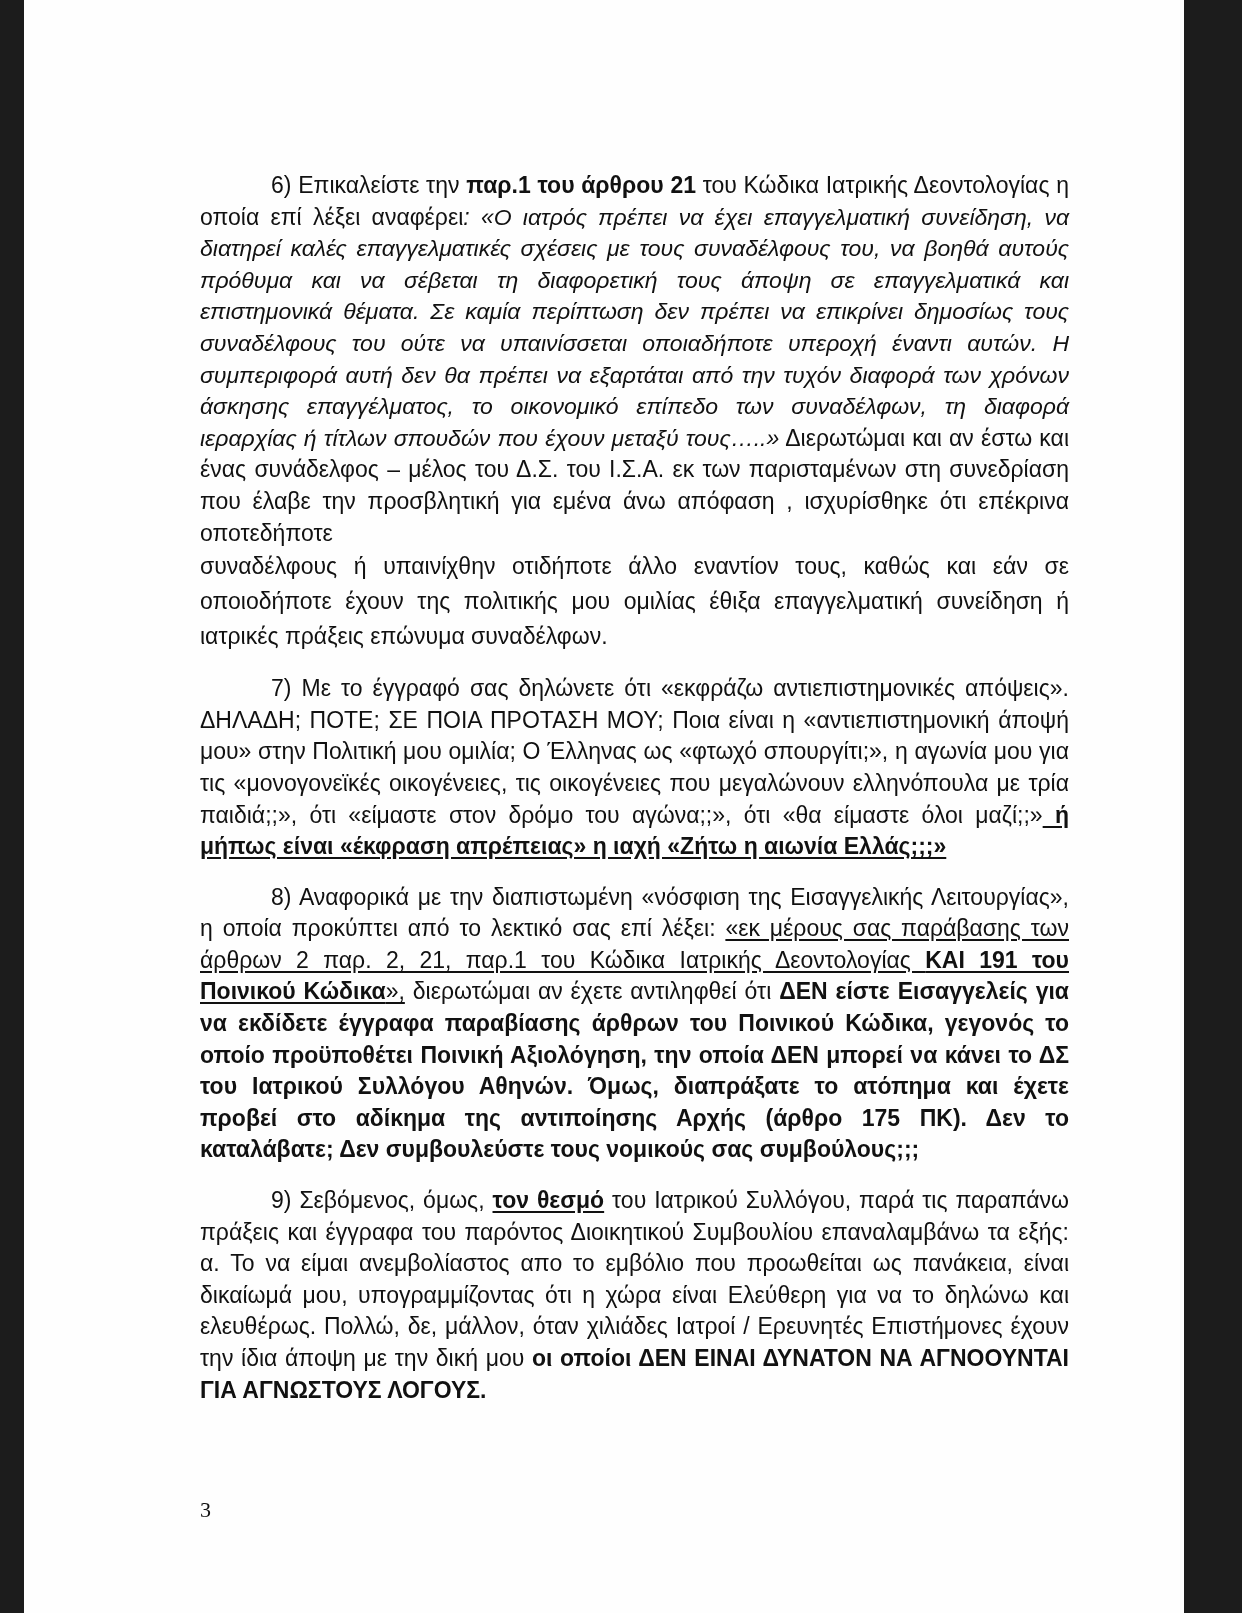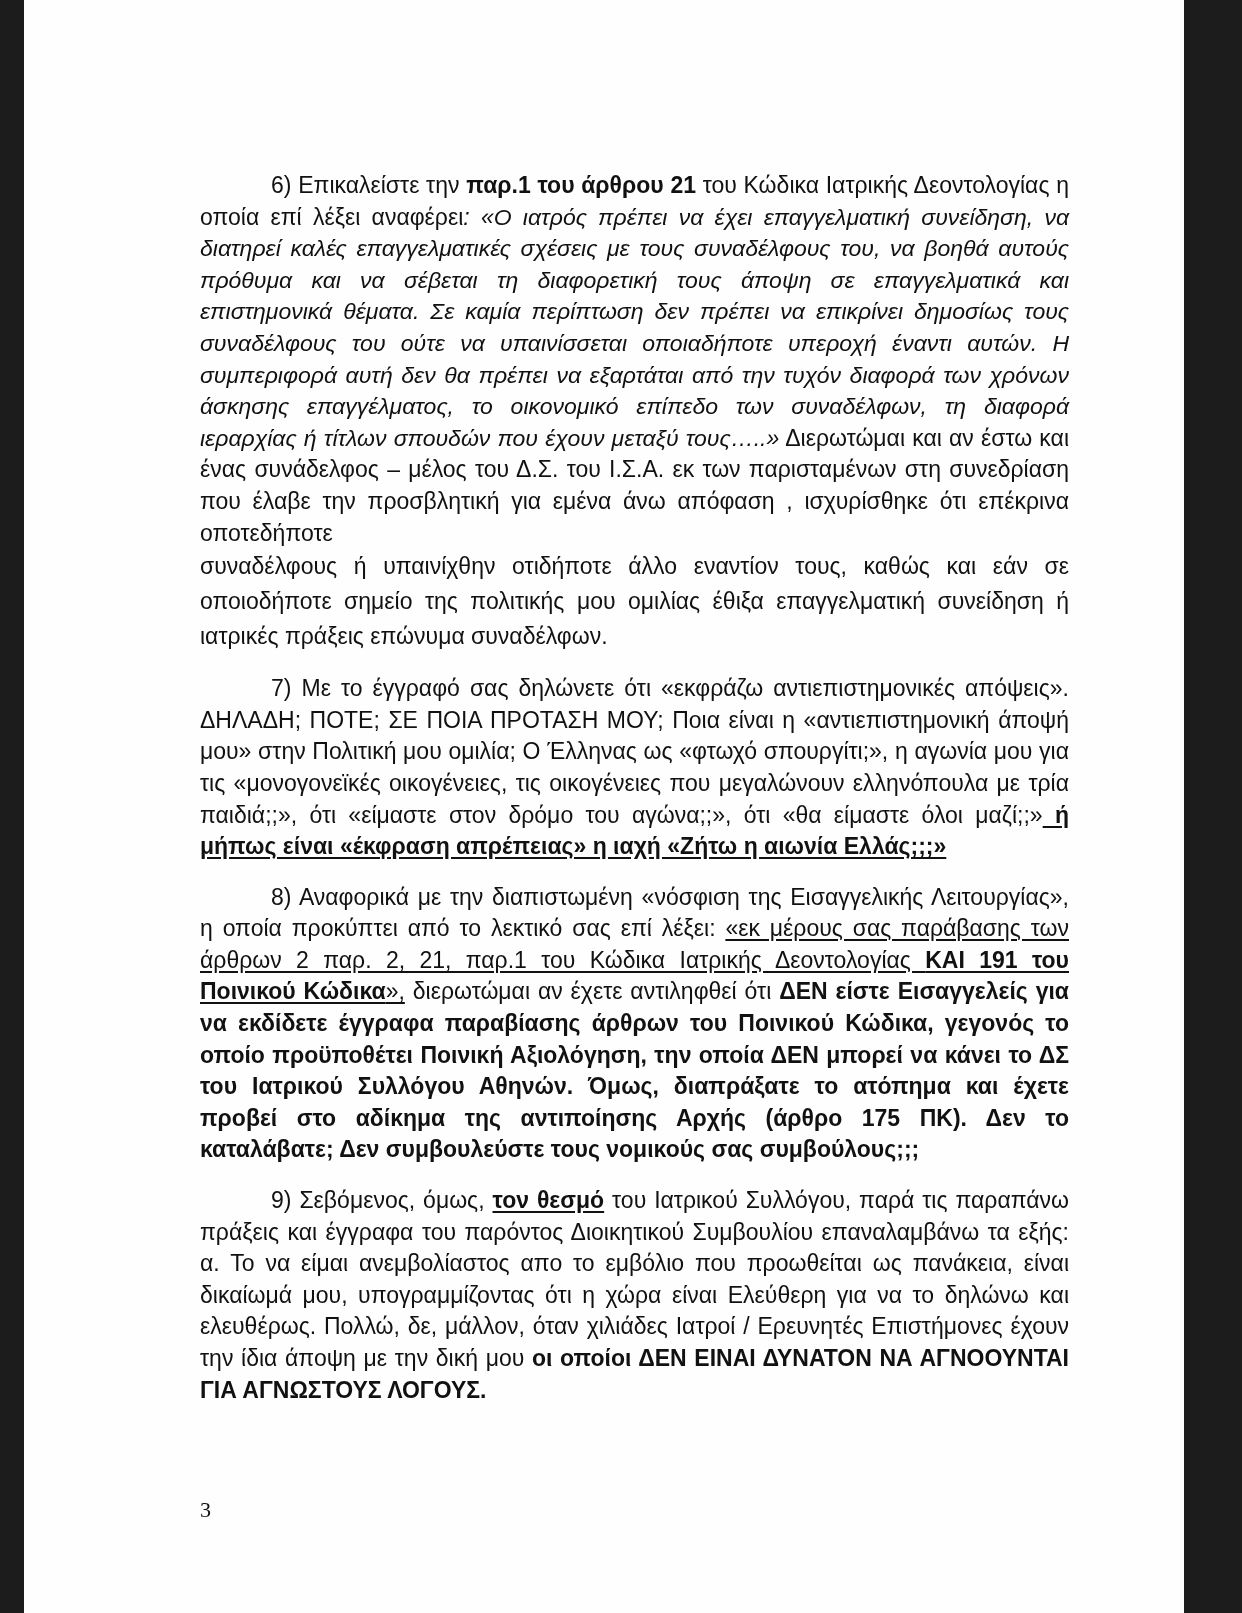--- a/index.html
+++ b/index.html
@@ -34,20 +34,20 @@
       font-size: 22px; color: #111;
     }
   </style>
 </head>
 <body>
 
 <div class="page">
   <div class="content">
     <p class="para p6">
       <span class="tight"><span>6) Επικαλείστε την </span><b><span>παρ.1 του άρθρου 21</span></b><span> του Κώδικα Ιατρικής Δεοντολογίας η οποία επί λέξει αναφέρει</span><i><span>:  «Ο ιατρός πρέπει να έχει επαγγελματική συνείδηση, να διατηρεί καλές επαγγελματικές σχέσεις με τους συναδέλφους του, να βοηθά αυτούς πρόθυμα και να σέβεται τη διαφορετική τους άποψη σε επαγγελματικά και επιστημονικά θέματα. Σε καμία περίπτωση δεν πρέπει να επικρίνει δημοσίως τους συναδέλφους του ούτε να υπαινίσσεται οποιαδήποτε υπεροχή έναντι αυτών. Η συμπεριφορά αυτή δεν θα πρέπει να εξαρτάται από την τυχόν διαφορά των χρόνων άσκησης επαγγέλματος, το οικονομικό επίπεδο των συναδέλφων, τη διαφορά ιεραρχίας ή τίτλων σπουδών που έχουν μεταξύ τους…..»</span></i><span> Διερωτώμαι και αν έστω και ένας συνάδελφος – μέλος του Δ.Σ. του Ι.Σ.Α. εκ των παρισταμένων στη συνεδρίαση που έλαβε την προσβλητική για εμένα άνω απόφαση , ισχυρίσθηκε ότι επέκρινα οποτεδήποτε</span></span>
-      <span class="loose">συναδέλφους ή υπαινίχθην οτιδήποτε άλλο εναντίον τους, καθώς και εάν σε οποιοδήποτε σημείο της πολιτικής μου ομιλίας έθιξα επαγγελματική συνείδηση ή ιατρικές πράξεις επώνυμα συναδέλφων.</span>
+      <span class="loose">συναδέλφους ή υπαινίχθην οτιδήποτε άλλο εναντίον τους, καθώς και εάν σε οποιοδήποτε έχουν της πολιτικής μου ομιλίας έθιξα επαγγελματική συνείδηση ή ιατρικές πράξεις επώνυμα συναδέλφων.</span>
     </p>
     <p class="para"><span>7) Με το έγγραφό σας δηλώνετε ότι «εκφράζω αντιεπιστημονικές απόψεις». ΔΗΛΑΔΗ; ΠΟΤΕ; ΣΕ ΠΟΙΑ ΠΡΟΤΑΣΗ ΜΟΥ; Ποια είναι η «αντιεπιστημονική άποψή μου» στην Πολιτική μου ομιλία; Ο Έλληνας ως «φτωχό σπουργίτι;»,  η αγωνία μου για τις «μονογονεϊκές οικογένειες, τις οικογένειες που μεγαλώνουν ελληνόπουλα με τρία παιδιά;;», ότι «είμαστε στον δρόμο του αγώνα;;», ότι «θα είμαστε όλοι μαζί;;»</span><u><b><span> ή μήπως είναι «έκφραση απρέπειας» η ιαχή  «Ζήτω η αιωνία Ελλάς;;;»</span></b></u></p>
     <p class="para"><span>8) Αναφορικά με την διαπιστωμένη «νόσφιση της Εισαγγελικής Λειτουργίας», η οποία προκύπτει από το λεκτικό σας επί λέξει: </span><u><span>«εκ μέρους σας παράβασης των άρθρων 2 παρ. 2, 21, παρ.1 του Κώδικα Ιατρικής Δεοντολογίας </span></u><u><b><span>ΚΑΙ 191 του Ποινικού Κώδικα</span></b></u><u><span>»,</span></u><span> διερωτώμαι αν έχετε αντιληφθεί ότι </span><b><span>ΔΕΝ είστε Εισαγγελείς για να εκδίδετε έγγραφα παραβίασης άρθρων του Ποινικού Κώδικα, γεγονός το οποίο προϋποθέτει Ποινική Αξιολόγηση, την οποία ΔΕΝ μπορεί να κάνει το ΔΣ του Ιατρικού Συλλόγου Αθηνών. Όμως, διαπράξατε το ατόπημα και έχετε προβεί στο αδίκημα της αντιποίησης Αρχής (άρθρο 175 ΠΚ). Δεν το καταλάβατε; Δεν συμβουλεύστε τους νομικούς σας συμβούλους;;;</span></b></p>
     <p class="para"><span>9) Σεβόμενος, όμως, </span><u><b><span>τον θεσμό</span></b></u><span> του Ιατρικού Συλλόγου, παρά τις παραπάνω πράξεις και έγγραφα του παρόντος Διοικητικού Συμβουλίου επαναλαμβάνω τα εξής: α. Το  να  είμαι  ανεμβολίαστος  απο  το  εμβόλιο  που προωθείται ως πανάκεια, είναι δικαίωμά μου, υπογραμμίζοντας ότι η χώρα είναι Ελεύθερη για να το δηλώνω και ελευθέρως. Πολλώ, δε, μάλλον, όταν χιλιάδες Ιατροί / Ερευνητές Επιστήμονες έχουν την ίδια άποψη με την δική μου </span><b><span>οι οποίοι ΔΕΝ ΕΙΝΑΙ ΔΥΝΑΤΟΝ ΝΑ ΑΓΝΟΟΥΝΤΑΙ ΓΙΑ ΑΓΝΩΣΤΟΥΣ ΛΟΓΟΥΣ.</span></b></p>
   </div>
   <div class="pagenum">3</div>
 </div>
 
 </body></html>

